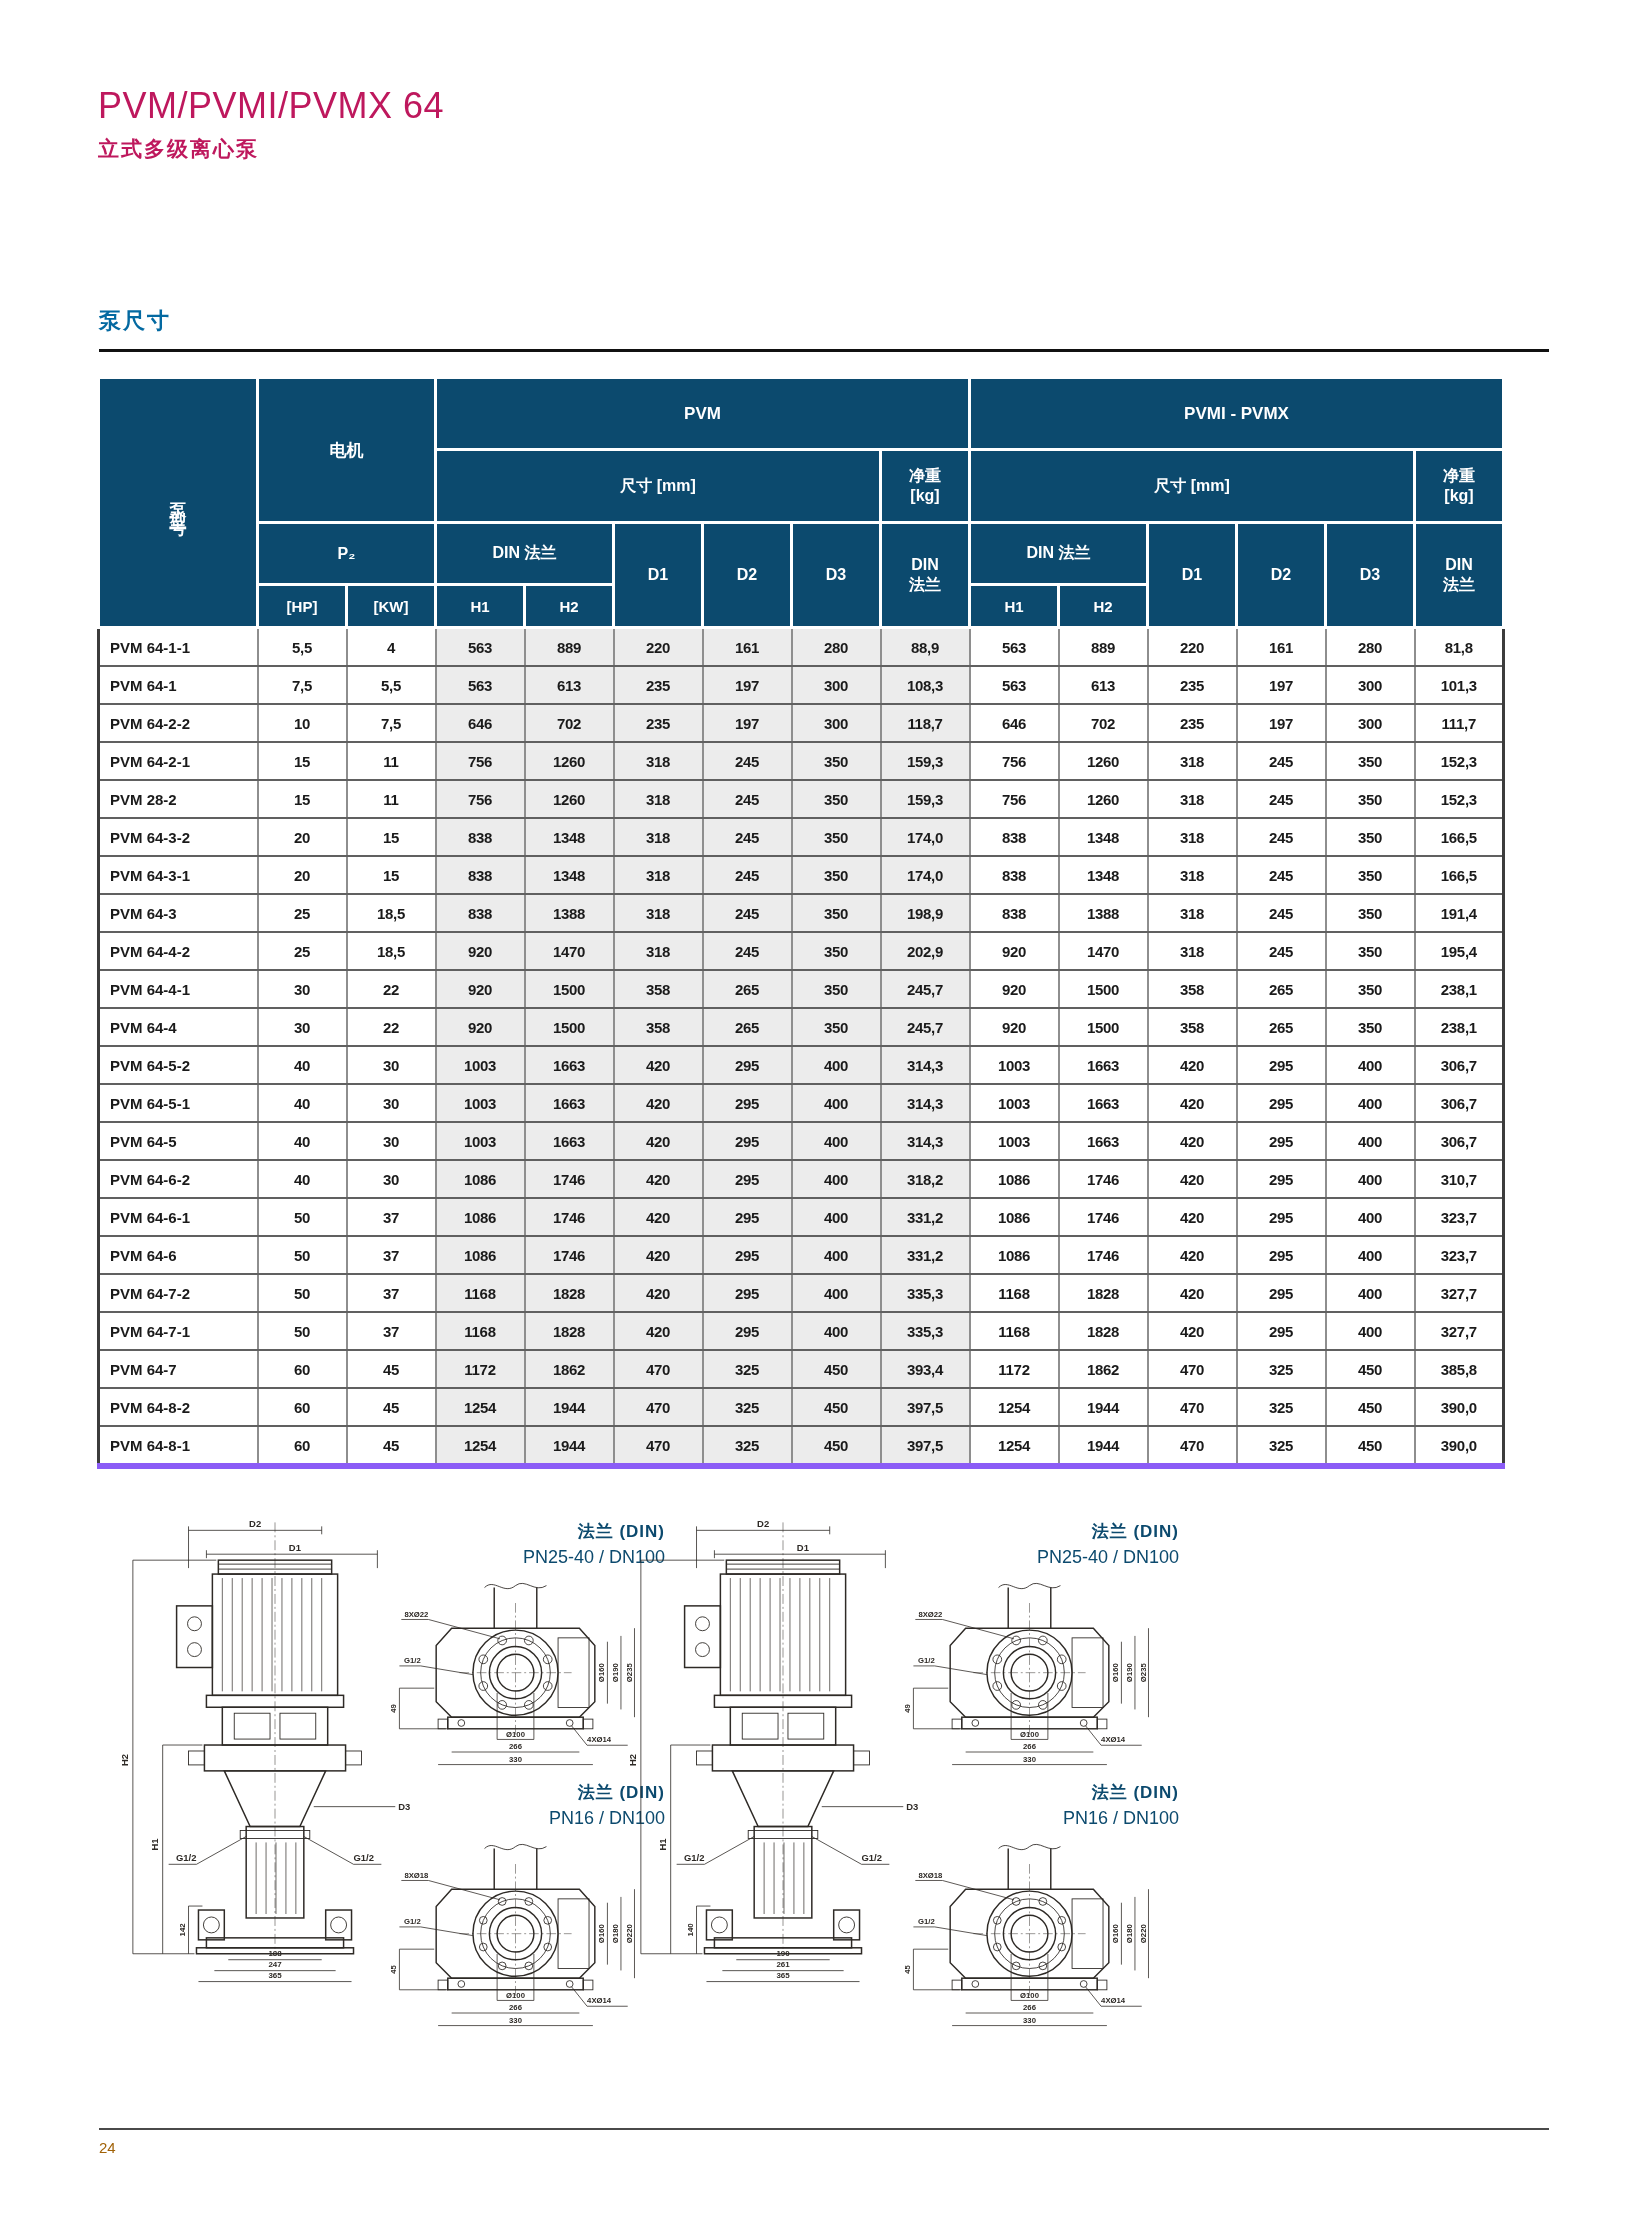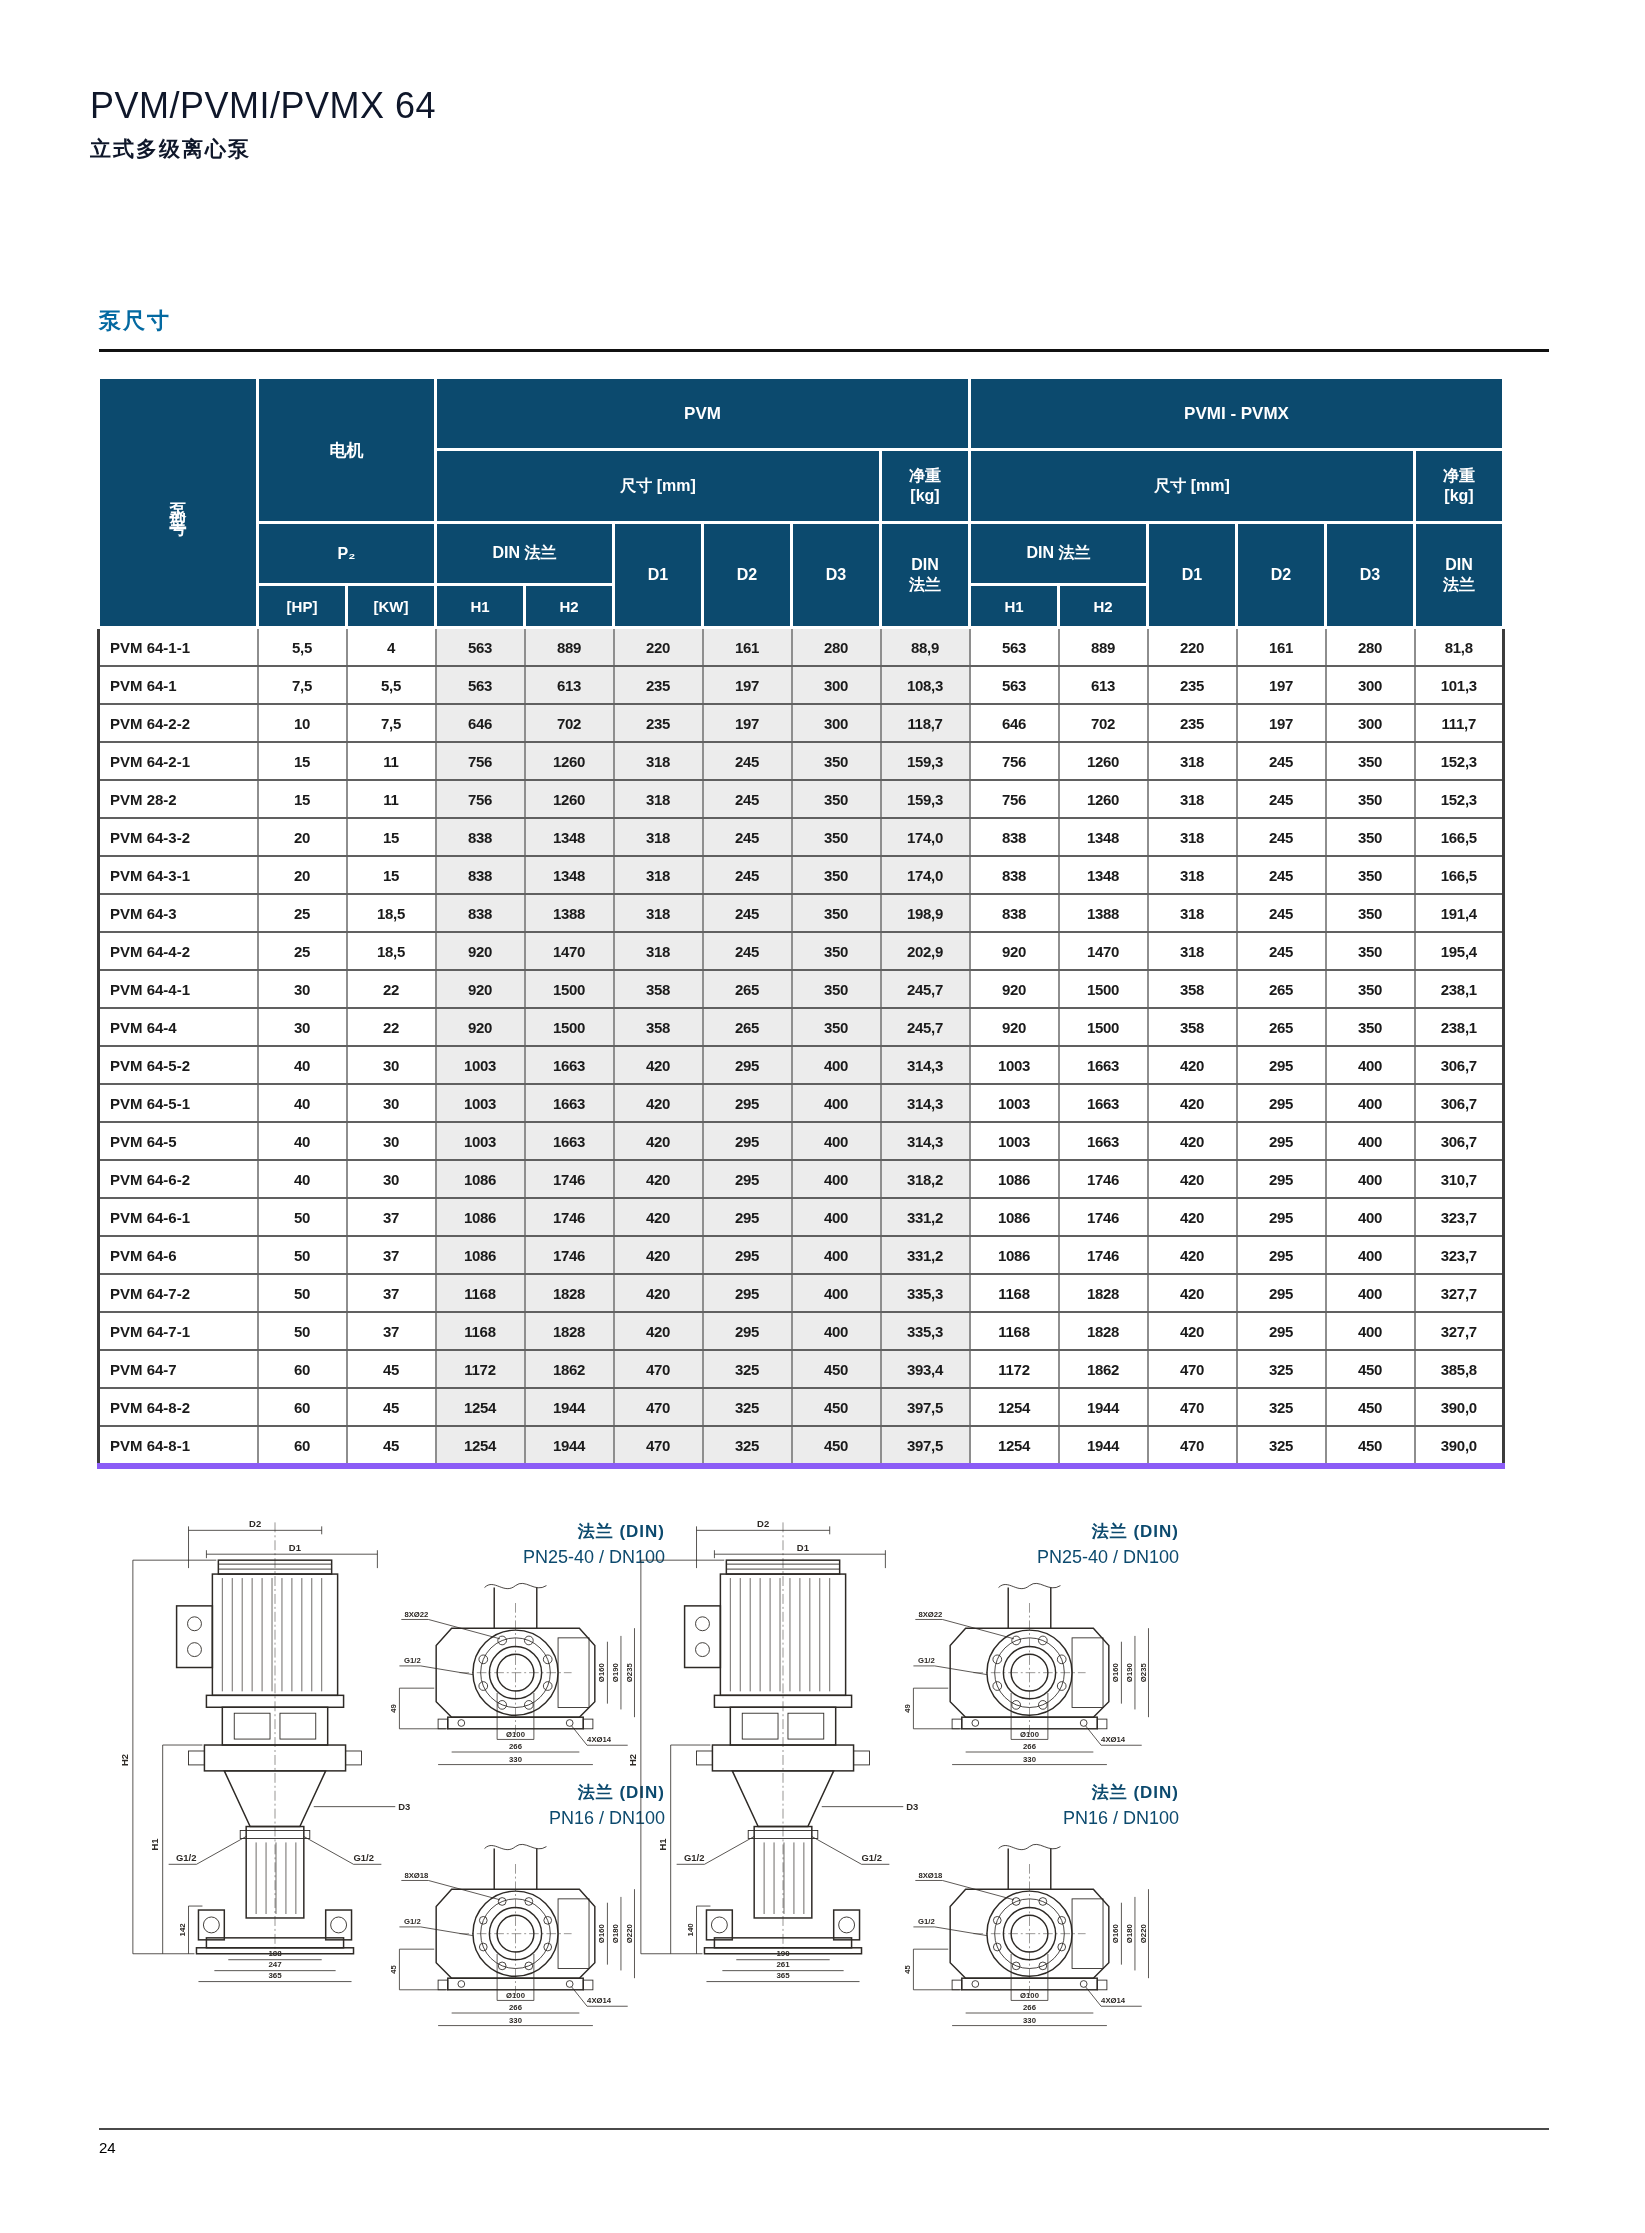--- a/index.html
+++ b/index.html
@@ -1,18 +1,18 @@
 <!DOCTYPE html>
 <html><head>
 <meta charset="utf-8">
 <style>
   html,body{margin:0;padding:0;background:#fff;}
   body{width:1646px;height:2234px;position:relative;font-family:"Liberation Sans","DejaVu Sans",sans-serif;color:#1a1a1a;overflow:hidden;}
 
-  .title-block{position:absolute;left:90px;top:84px;color:#0f172a;}
+  .title-block{position:absolute;left:98px;top:84px;color:#be185d;}
   .page-title{font-size:36px;font-weight:400;letter-spacing:0.5px;line-height:1.2;}
   .page-subtitle{font-size:21px;font-weight:700;margin-top:8px;letter-spacing:2px;}
 
   .section-heading{position:absolute;left:99px;top:306px;font-size:22px;font-weight:700;letter-spacing:2px;color:#0369a1;}
   .heading-rule{position:absolute;left:99px;top:349px;width:1450px;height:3px;background:#111;}
 
   
   .dim-table{position:absolute;left:97px;top:376px;border-collapse:collapse;table-layout:fixed;width:1401px;}
   .dim-table th{background:#0c4a6e;color:#fff;border:3px solid #fff;font-weight:700;font-size:16px;padding:0;text-align:center;vertical-align:middle;}
   .dim-table .hA th{font-size:17px;}
@@ -35,21 +35,21 @@
   .dim{fill:none;stroke:#2e2a26;stroke-width:.8;}
   .cl{fill:none;stroke:#2e2a26;stroke-width:.5;stroke-dasharray:10 3 2 3;}
   .fins line,.collines line{stroke:#2e2a26;stroke-width:.7;}
   .dtx{font:bold 9.5px "Liberation Sans",sans-serif;fill:#2e2a26;}
   .dtx-s{font:bold 8px "Liberation Sans",sans-serif;fill:#2e2a26;}
   .ftitle{position:absolute;width:299px;text-align:right;color:#0c4a6e;}
   .ftitle .l1{font-size:17px;font-weight:700;letter-spacing:1px;}
   .ftitle .l2{font-size:18px;font-weight:400;margin-top:4px;}
 
   .footer-rule{position:absolute;left:99px;top:2128px;width:1450px;height:2px;background:#4a4a4a;}
-  .page-number{position:absolute;left:99px;top:2139px;font-size:15px;color:#000000;}
+  .page-number{position:absolute;left:99px;top:2139px;font-size:15px;color:#a16207;}
 </style>
 </head>
 <body>
 
 <div class="title-block">
   <div class="page-title">PVM/PVMI/PVMX 64</div>
   <div class="page-subtitle">立式多级离心泵</div>
 </div>
 
 <div class="section-heading">泵尺寸</div>

